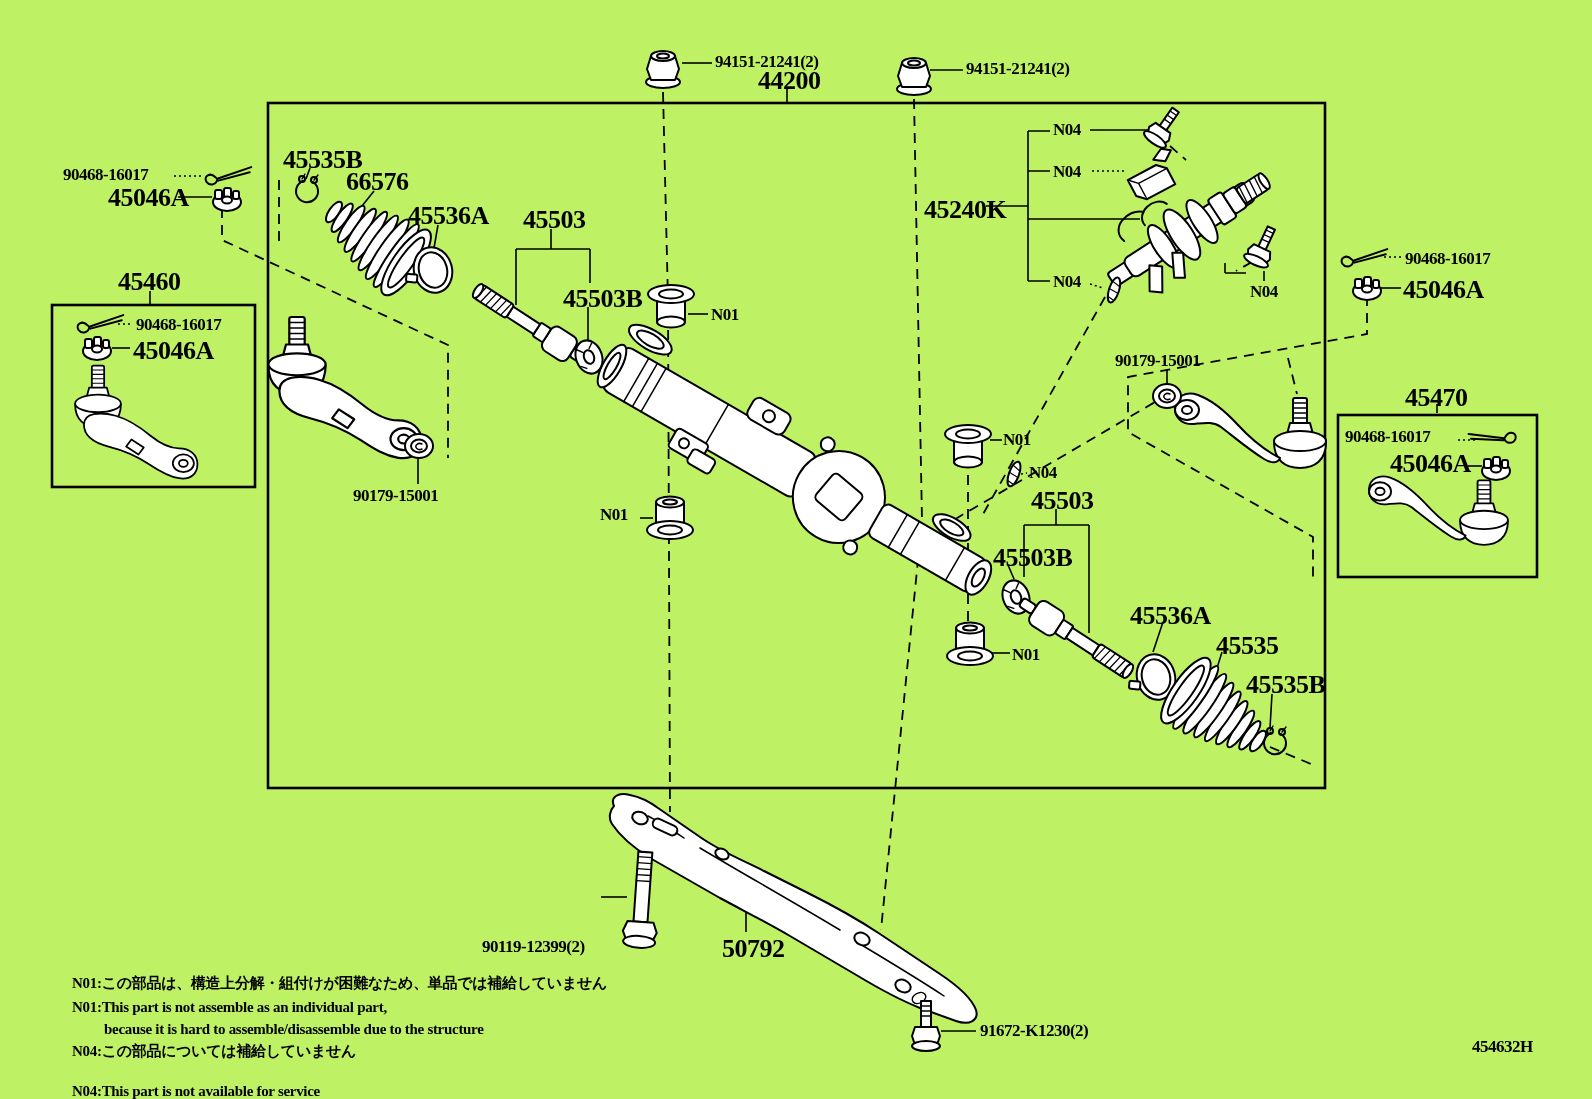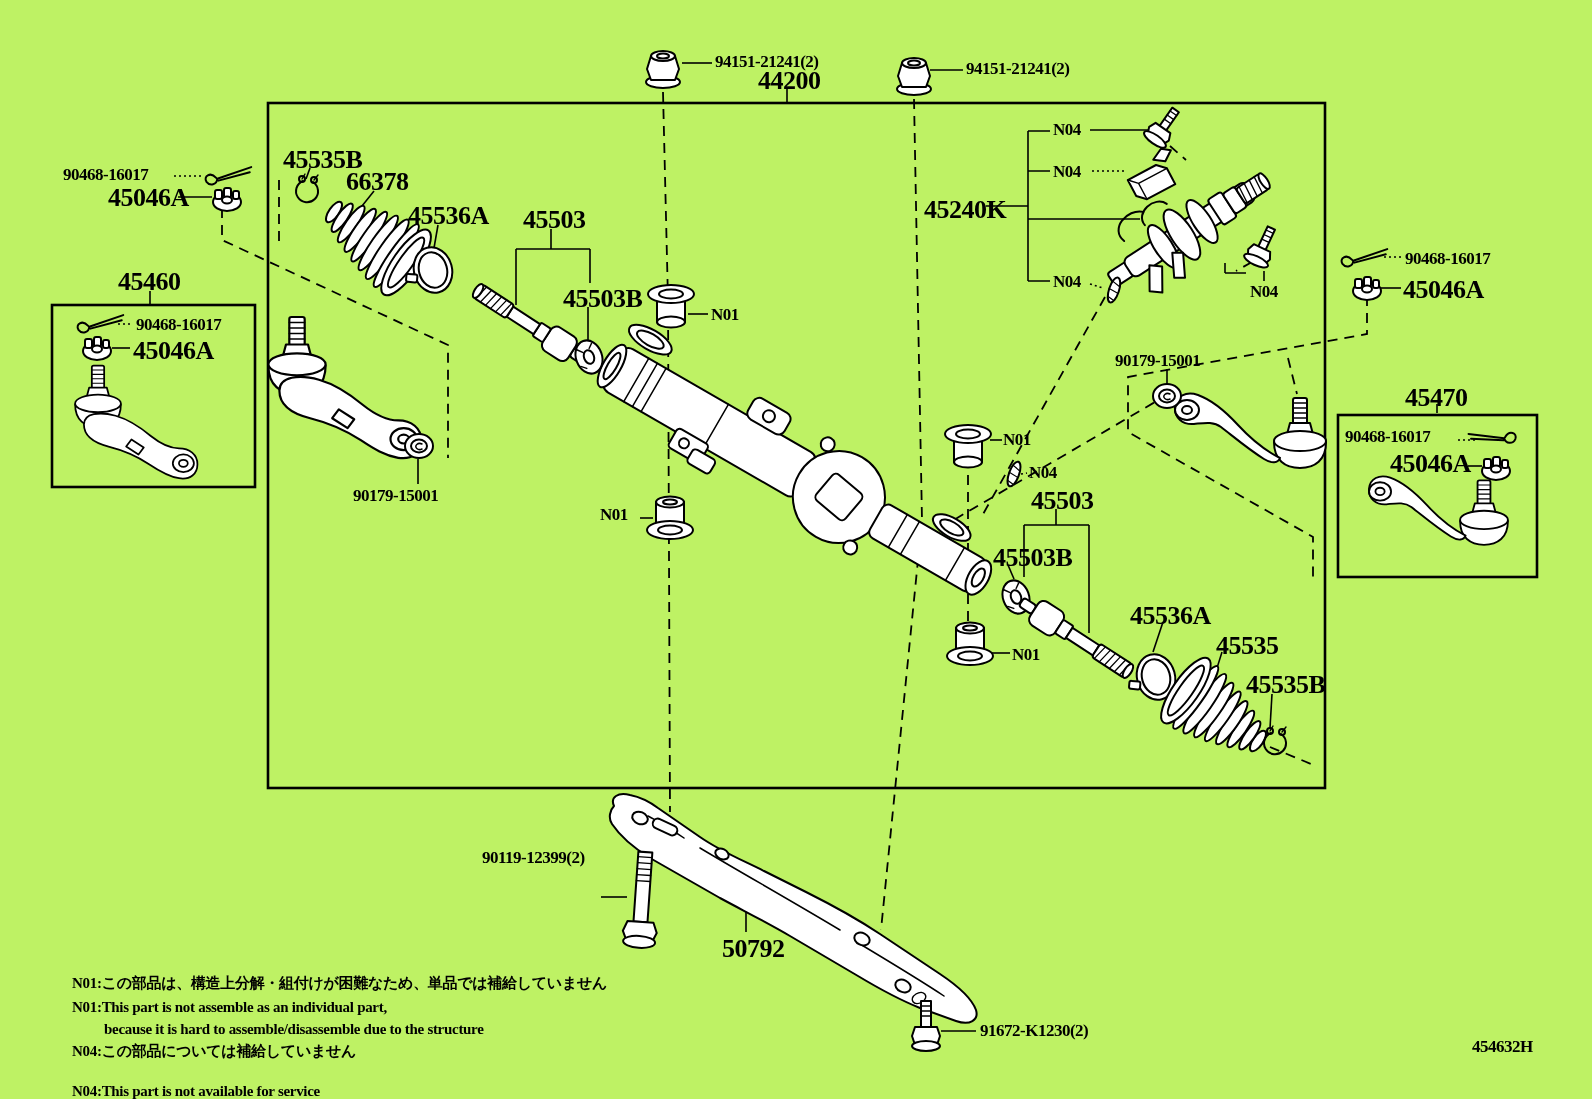--- a/index.html
+++ b/index.html
@@ -299,21 +299,21 @@
   </g>
 </svg>
 
 <div class="lbl sm" style="left:715px;top:53px;">94151-21241(2)</div>
 <div class="lbl sm" style="left:966px;top:60px;">94151-21241(2)</div>
 <div class="lbl lg" style="left:758px;top:67px;">44200</div>
 
 <div class="lbl sm" style="left:63px;top:166px;">90468-16017</div>
 <div class="lbl lg" style="left:108px;top:184px;">45046A</div>
 <div class="lbl lg" style="left:283px;top:146px;">45535B</div>
-<div class="lbl lg" style="left:346px;top:168px;">66378</div>
+<div class="lbl lg" style="left:346px;top:168px;">66576</div>
 <div class="lbl lg" style="left:408px;top:202px;">45536A</div>
 <div class="lbl lg" style="left:523px;top:206px;">45503</div>
 <div class="lbl lg" style="left:563px;top:285px;">45503B</div>
 <div class="lbl sm" style="left:711px;top:306px;">N01</div>
 
 <div class="lbl lg" style="left:118px;top:268px;">45460</div>
 <div class="lbl sm" style="left:136px;top:316px;">90468-16017</div>
 <div class="lbl lg" style="left:133px;top:337px;">45046A</div>
 <div class="lbl sm" style="left:353px;top:487px;">90179-15001</div>
 <div class="lbl sm" style="left:600px;top:506px;">N01</div>
@@ -333,21 +333,21 @@
 
 <div class="lbl sm" style="left:1003px;top:431px;">N01</div>
 <div class="lbl sm" style="left:1029px;top:464px;">N04</div>
 <div class="lbl lg" style="left:1031px;top:487px;">45503</div>
 <div class="lbl lg" style="left:993px;top:544px;">45503B</div>
 <div class="lbl sm" style="left:1012px;top:646px;">N01</div>
 <div class="lbl lg" style="left:1130px;top:602px;">45536A</div>
 <div class="lbl lg" style="left:1193px;top:632px;margin-left:23px;">45535</div>
 <div class="lbl lg" style="left:1246px;top:671px;">45535B</div>
 
-<div class="lbl sm" style="left:482px;top:849px;">90119-12399(2)</div>
+<div class="lbl sm" style="left:482px;top:938px;">90119-12399(2)</div>
 <div class="lbl lg" style="left:722px;top:935px;">50792</div>
 <div class="lbl sm" style="left:980px;top:1022px;">91672-K1230(2)</div>
 <div class="lbl sm" style="left:1472px;top:1038px;">454632H</div>
 
 <div class="lbl legend" style="left:31px;top:976px;">N01:この部品は、構造上分解・組付けが困難なため、単品では補給していません</div>
 <div class="lbl legend" style="left:31px;top:1000px;">N01:This part is not assemble as an individual part,</div>
 <div class="lbl legend" style="left:63px;top:1022px;">because it is hard to assemble/disassemble due to the structure</div>
 <div class="lbl legend" style="left:31px;top:1044px;">N04:この部品については補給していません</div>
 <div class="lbl legend" style="left:31px;top:1084px;">N04:This part is not available for service</div>
 

